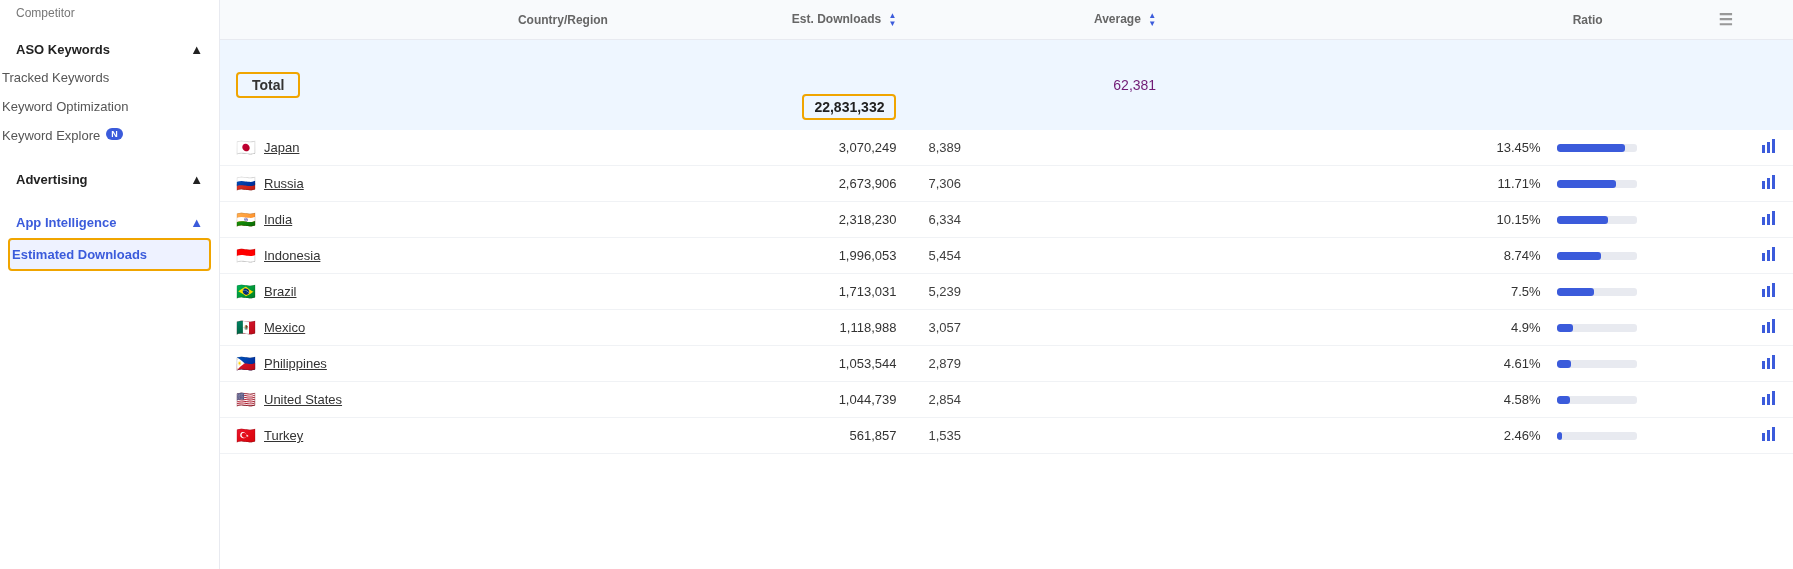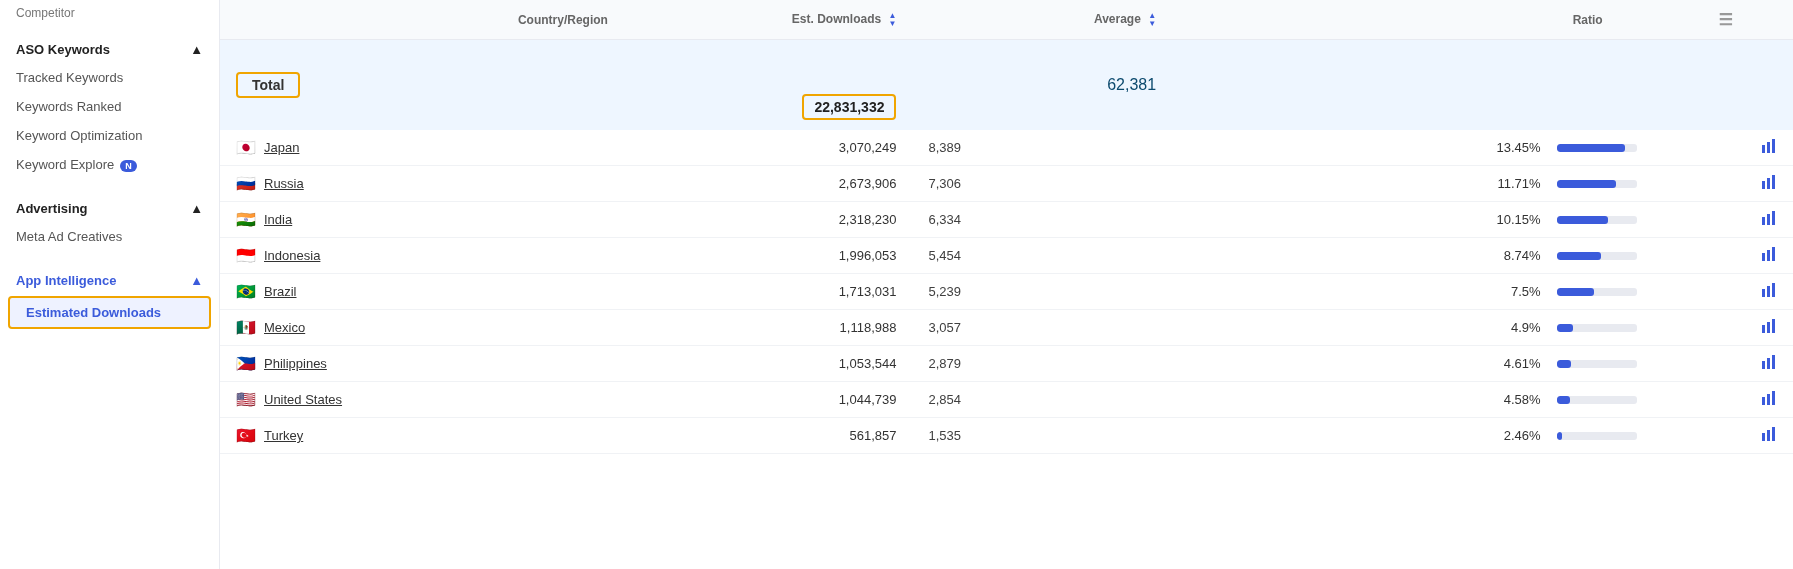--- a/index.html
+++ b/index.html
@@ -40,26 +40,26 @@
     .app-icon svg { width: 36px; height: 36px; }
     .app-info { flex: 1; }
     .app-name { font-weight: 700; font-size: 13px; color: #222; }
     .app-platform { font-size: 11px; color: #888; }
     .swap-icon { color: #aaa; font-size: 14px; cursor: pointer; }
 
     .sidebar-section {
       padding: 6px 0;
     }
     .sidebar-item {
-      padding: 7px 16px;
+      padding: 7px 2px;
       cursor: pointer;
       color: #555;
       font-size: 13px;
       display: flex;
-      align-items: flex-end;
+      align-items: flex-start;
       gap: 6px;
     }
     .sidebar-item.active { color: #3b5bdb; font-weight: 600; background: #eef2ff; }
 
     .sidebar-group-header {
       display: flex;
       align-items: center;
       justify-content: space-between;
       padding: 10px 16px 6px;
       font-weight: 700;
@@ -163,21 +163,21 @@
     .country-name { font-size: 13px; color: #333; text-decoration: underline; }
 
     .downloads-cell { text-align: right; color: #333; }
     .average-cell { text-align: left; color: #404040; }
     .ratio-cell { text-align: right; color: #333; display: flex; align-items: center; justify-content: flex-end; gap: 16px; padding-right: 10px; }
     .ratio-bar-container { width: 80px; background: #e8eaf0; border-radius: 3px; height: 8px; overflow: hidden; }
     .ratio-bar { height: 8px; background: #3b5bdb; border-radius: 3px; }
 
     .chart-icon-cell { text-align: right; color: #3b5bdb; font-size: 14px; cursor: pointer; width: 50px; }
 
-    .total-row .avg-cell { text-align: right; color: #0c4a6e; font-size: 16px; }
+    .total-row .avg-cell { text-align: right; color: #701a75; font-size: 14px; }
 
     .menu-icon { color: #999; font-size: 16px; cursor: pointer; }
 
     .col-country { width: 280px; }
     .col-downloads { width: 200px; text-align: right; }
     .col-average { width: 180px; text-align: right; }
     .col-ratio { width: 340px; text-align: right; }
     .col-chart { width: 60px; text-align: right; }
   </style>
 </head>
@@ -192,38 +192,32 @@
 
   <div class="sidebar-section">
     <div class="sidebar-group-header">
       <span>ASO Keywords</span>
       <span>▲</span>
     </div>
     <div class="sidebar-item">
       <span>Tracked Keywords</span>
     </div>
     <div class="sidebar-item">
-      <span>Keywords Ranked</span>
-    </div>
-    <div class="sidebar-item">
       <span>Keyword Optimization</span>
     </div>
     <div class="sidebar-item">
       <span>Keyword Explore</span>
       <span class="badge-new">N</span>
     </div>
   </div>
 
   <div class="sidebar-section">
     <div class="sidebar-group-header">
       <span>Advertising</span>
       <span>▲</span>
-    </div>
-    <div class="sidebar-item">
-      <span>Meta Ad Creatives</span>
     </div>
   </div>
 
   <div class="sidebar-section">
     <div class="sidebar-group-header blue">
       <span>App Intelligence</span>
       <span style="color:#3b5bdb;">▲</span>
     </div>
     <div class="sidebar-item active" style="border: 2px solid #f0a500; border-radius: 4px; margin: 2px 8px;">
       <span>Estimated Downloads</span>

